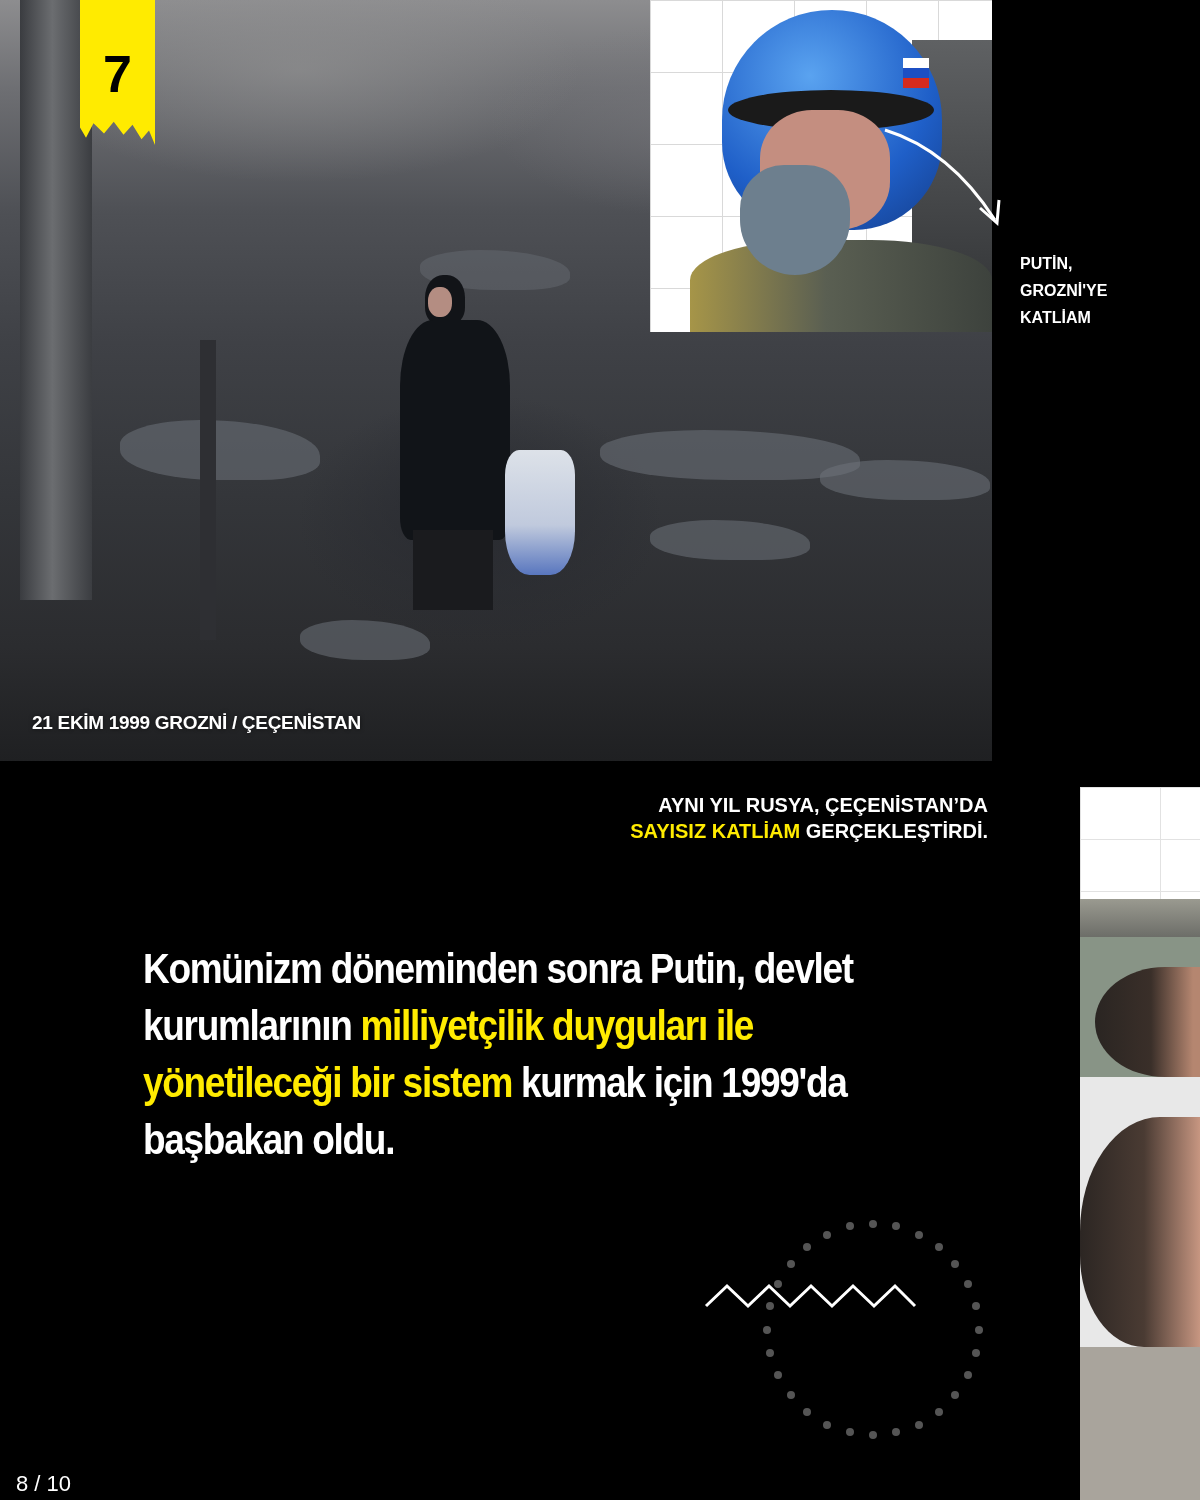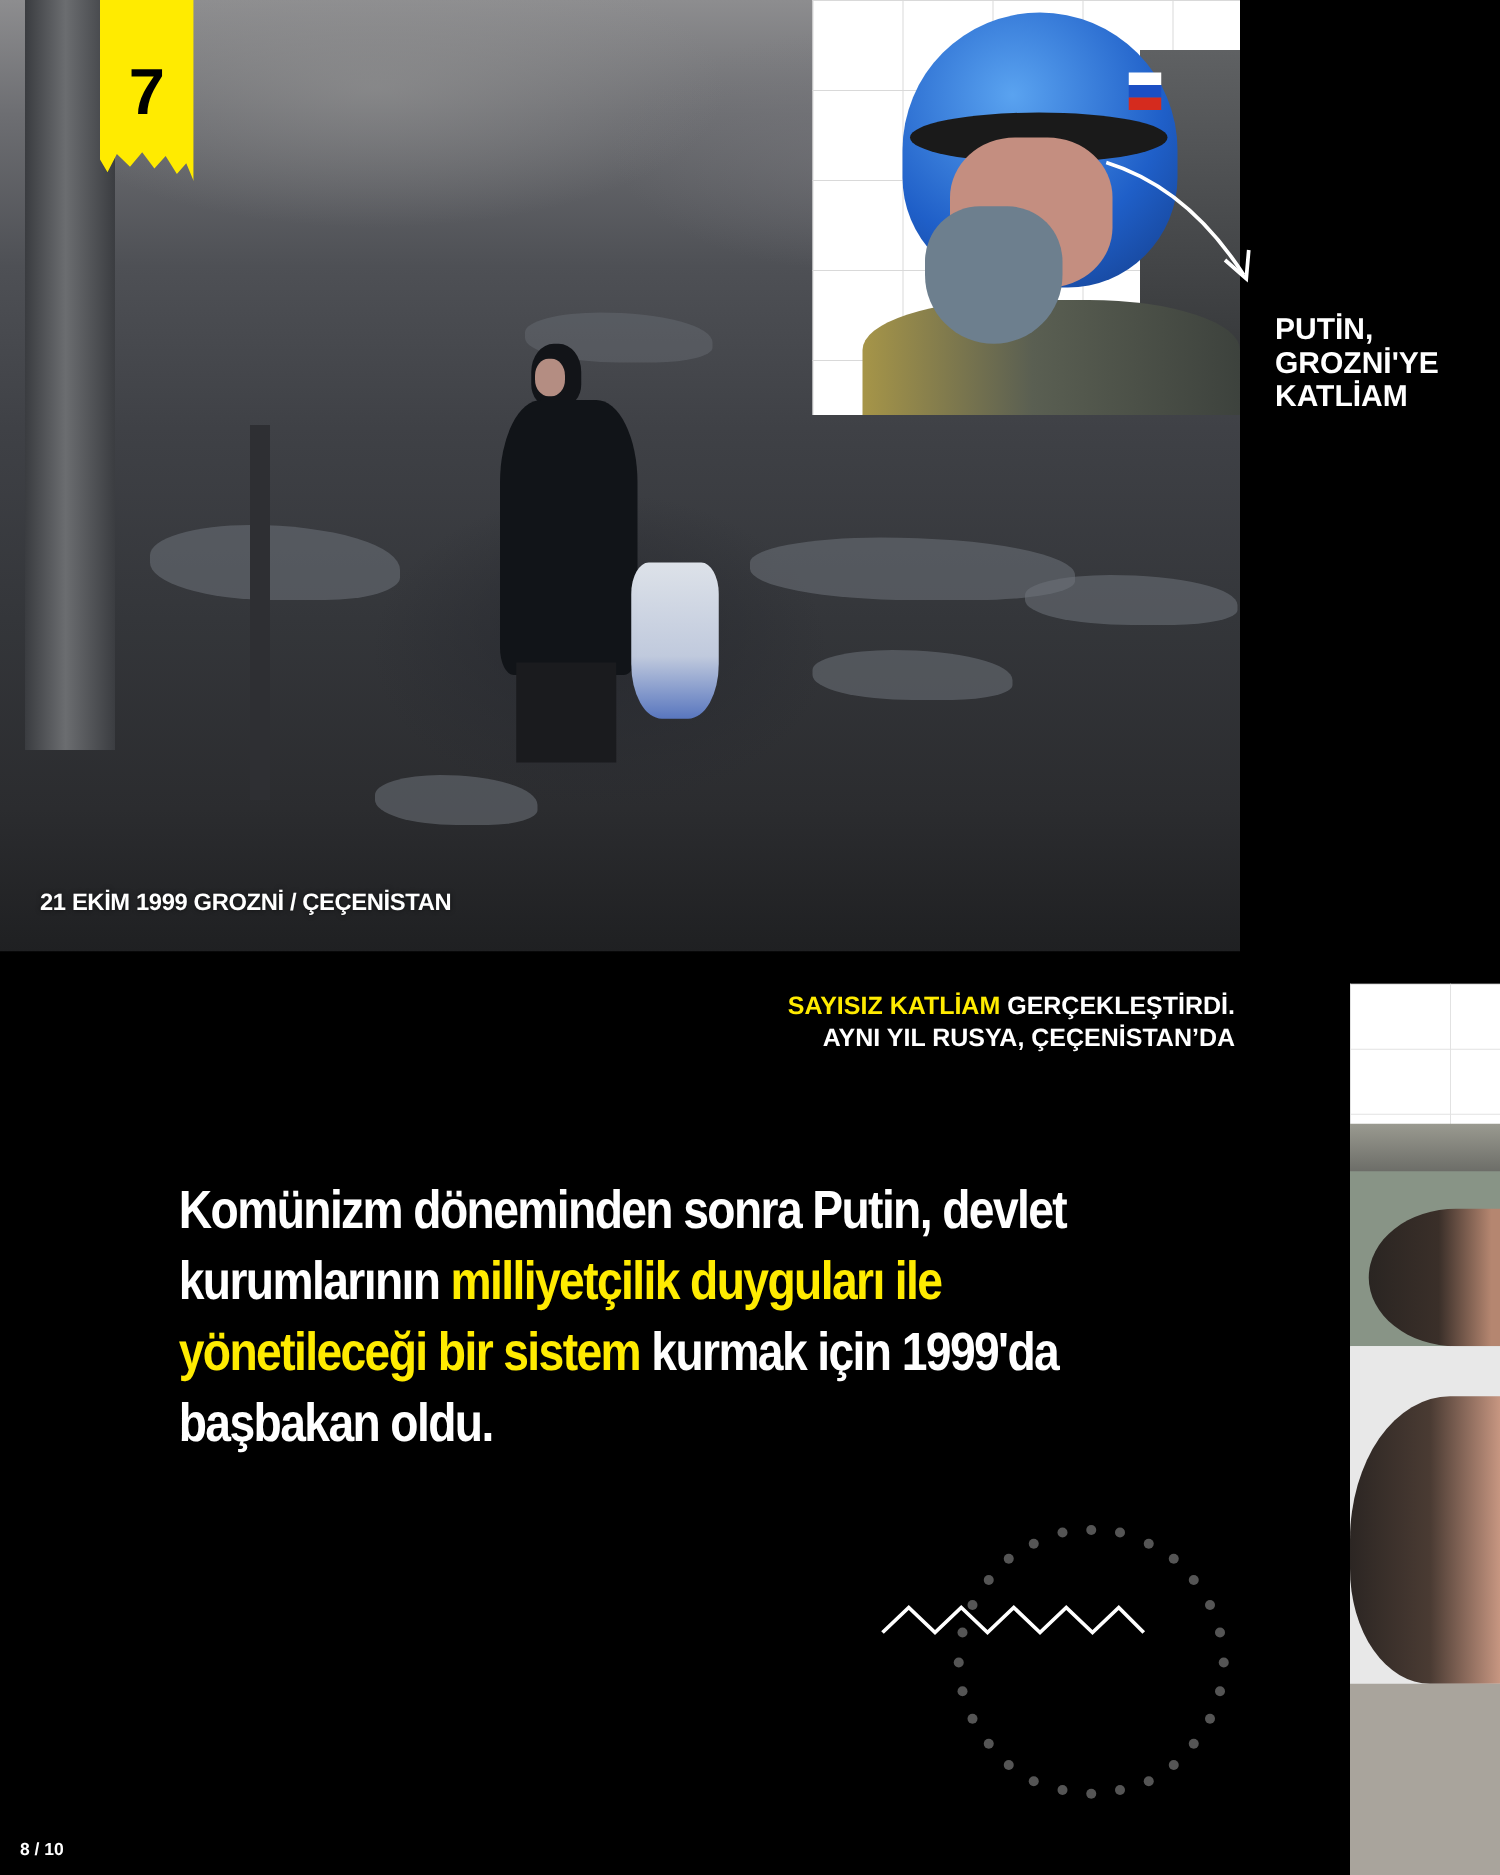--- a/index.html
+++ b/index.html
@@ -38,41 +38,41 @@
   .inset-photo .helmet { position:absolute; left:72px; top:10px; width:220px; height:220px; border-radius:50% 50% 40% 40%; background:radial-gradient(circle at 40% 30%, #5aa3f0, #1f5fc8 60%, #143d8a); }
   .inset-photo .visor { position:absolute; left:78px; top:90px; width:206px; height:40px; border-radius:50%; background:#1a1a1a; }
   .inset-photo .face { position:absolute; left:110px; top:110px; width:130px; height:120px; border-radius:40%; background:#c48e80; }
   .inset-photo .mask { position:absolute; left:90px; top:165px; width:110px; height:110px; background:#6d7f8e; border-radius:40% 40% 50% 50%; }
   .inset-photo .suit { position:absolute; left:40px; top:240px; width:302px; height:100px; background:linear-gradient(90deg,#a69548,#5a5f52 45%,#3d423d); border-radius:40% 40% 0 0; }
   .inset-photo .flag { position:absolute; left:253px; top:58px; width:26px; height:30px; }
   .inset-photo .flag div { height:10px; }
 
   .arrow { position:absolute; left:880px; top:120px; }
 
-  .inset-caption { position:absolute; left:1020px; top:250px; font-size:24px; font-weight:bold; line-height:27px; color:#fff; }
+  .inset-caption { position:absolute; left:1020px; top:250px; font-size:16px; font-weight:bold; line-height:27px; color:#fff; }
 
   .sub-caption { position:absolute; right:212px; top:792px; text-align:right; font-size:20px; font-weight:bold; line-height:26px; color:#fff; }
   .hl { color:#ffeb00; }
 
   .body-text { position:absolute; left:143px; top:940px; width:820px; font-size:43px; font-weight:bold; line-height:57px; color:#fff; letter-spacing:-1.5px; transform:scaleX(0.86); transform-origin:left top; width:950px; }
 
   .deco { position:absolute; left:690px; top:1200px; }
 
   .side-photo { position:absolute; left:1080px; top:787px; width:120px; height:713px; overflow:hidden;
     background-color:#fff;
     background-image:linear-gradient(#e2e2e2 1px, transparent 1px), linear-gradient(90deg,#e2e2e2 1px, transparent 1px);
     background-size:80px 52px; }
   .side-photo .rail { position:absolute; left:0; top:112px; width:120px; height:40px; background:linear-gradient(180deg,#9a9a90,#6a6b66); }
   .side-photo .curtain { position:absolute; left:0; top:150px; width:120px; height:140px; background:#889486; }
   .side-photo .man1 { position:absolute; left:15px; top:180px; width:140px; height:110px; border-radius:50% 0 0 50%; background:linear-gradient(90deg,#2a2522,#3a2f29 40%,#b58670 70%); }
   .side-photo .man2-bg { position:absolute; left:0; top:290px; width:120px; height:423px; background:#e8e8e8; }
   .side-photo .man2 { position:absolute; left:0; top:330px; width:160px; height:230px; border-radius:50% 0 0 40%; background:linear-gradient(90deg,#2c2623,#4a3b33 40%,#c79681 75%); }
   .side-photo .suit2 { position:absolute; left:0; top:560px; width:120px; height:153px; background:#a9a49c; }
 
-  .page-indicator { position:absolute; left:16px; top:1471px; font-size:14px; font-weight:bold; color:#fff; }
+  .page-indicator { position:absolute; left:16px; top:1471px; font-size:22px; font-weight:normal; color:#fff; }
 </style>
 </head>
 <body>
 
 <div class="main-photo">
   <div class="rubble" style="left:120px;top:420px;width:200px;height:60px;"></div>
   <div class="rubble" style="left:600px;top:430px;width:260px;height:50px;"></div>
   <div class="rubble" style="left:820px;top:460px;width:170px;height:40px;"></div>
   <div class="rubble" style="left:300px;top:620px;width:130px;height:40px;"></div>
   <div class="rubble" style="left:650px;top:520px;width:160px;height:40px;"></div>
@@ -113,22 +113,22 @@
   <path d="M100 88 L117 103 L119 80" stroke="#fff" stroke-width="3" fill="none"></path>
 </svg>
 
 <div class="inset-caption">
   <div>PUTİN,</div>
   <div>GROZNİ'YE</div>
   <div>KATLİAM</div>
 </div>
 
 <div class="sub-caption">
+  <div>AYNI YIL RUSYA, ÇEÇENİSTAN’DA</div>
   <div><span class="hl">SAYISIZ KATLİAM</span><span> GERÇEKLEŞTİRDİ.</span></div>
-  <div>AYNI YIL RUSYA, ÇEÇENİSTAN’DA</div>
 </div>
 
 <div class="body-text">
   <span>Komünizm döneminden sonra Putin, devlet kurumlarının </span><span class="hl">milliyetçilik duyguları ile yönetileceği bir sistem</span><span> kurmak için 1999'da başbakan oldu.</span>
 </div>
 
 <svg class="deco" width="310" height="300" viewBox="0 0 310 300">
   <g fill="#555">
     <circle cx="183" cy="24" r="4"></circle>
       <circle cx="160" cy="26" r="4"></circle>

